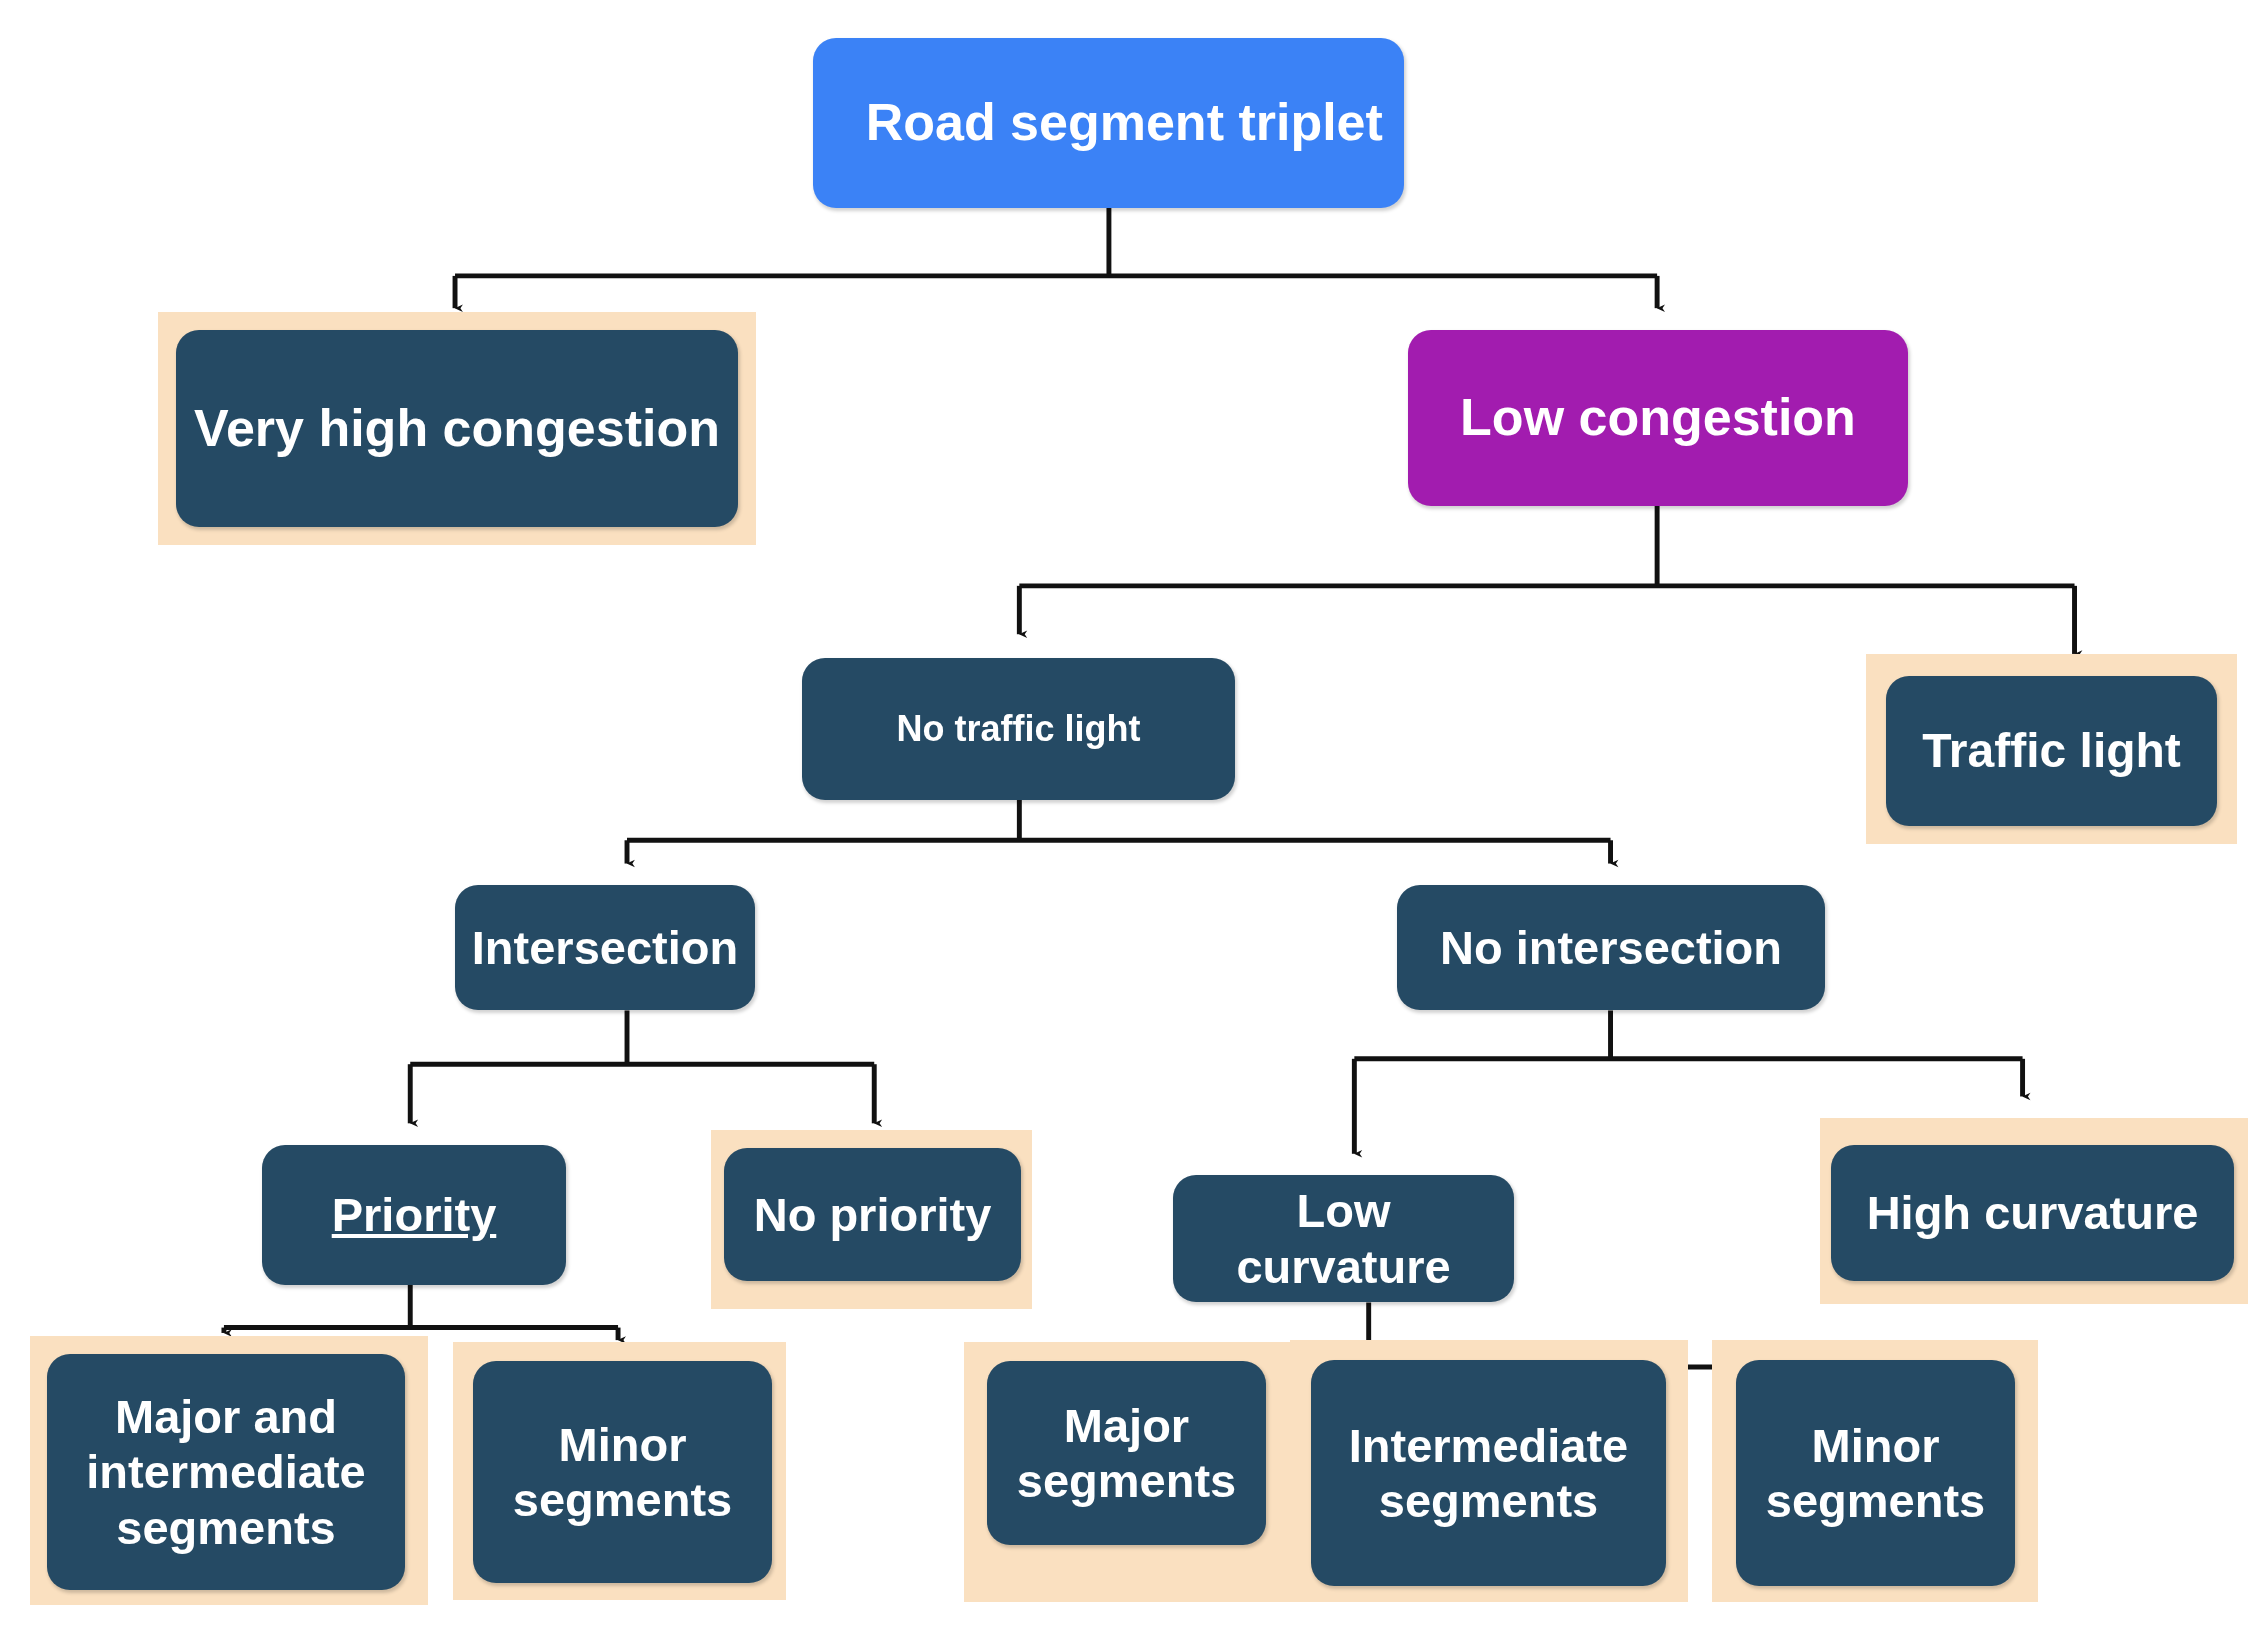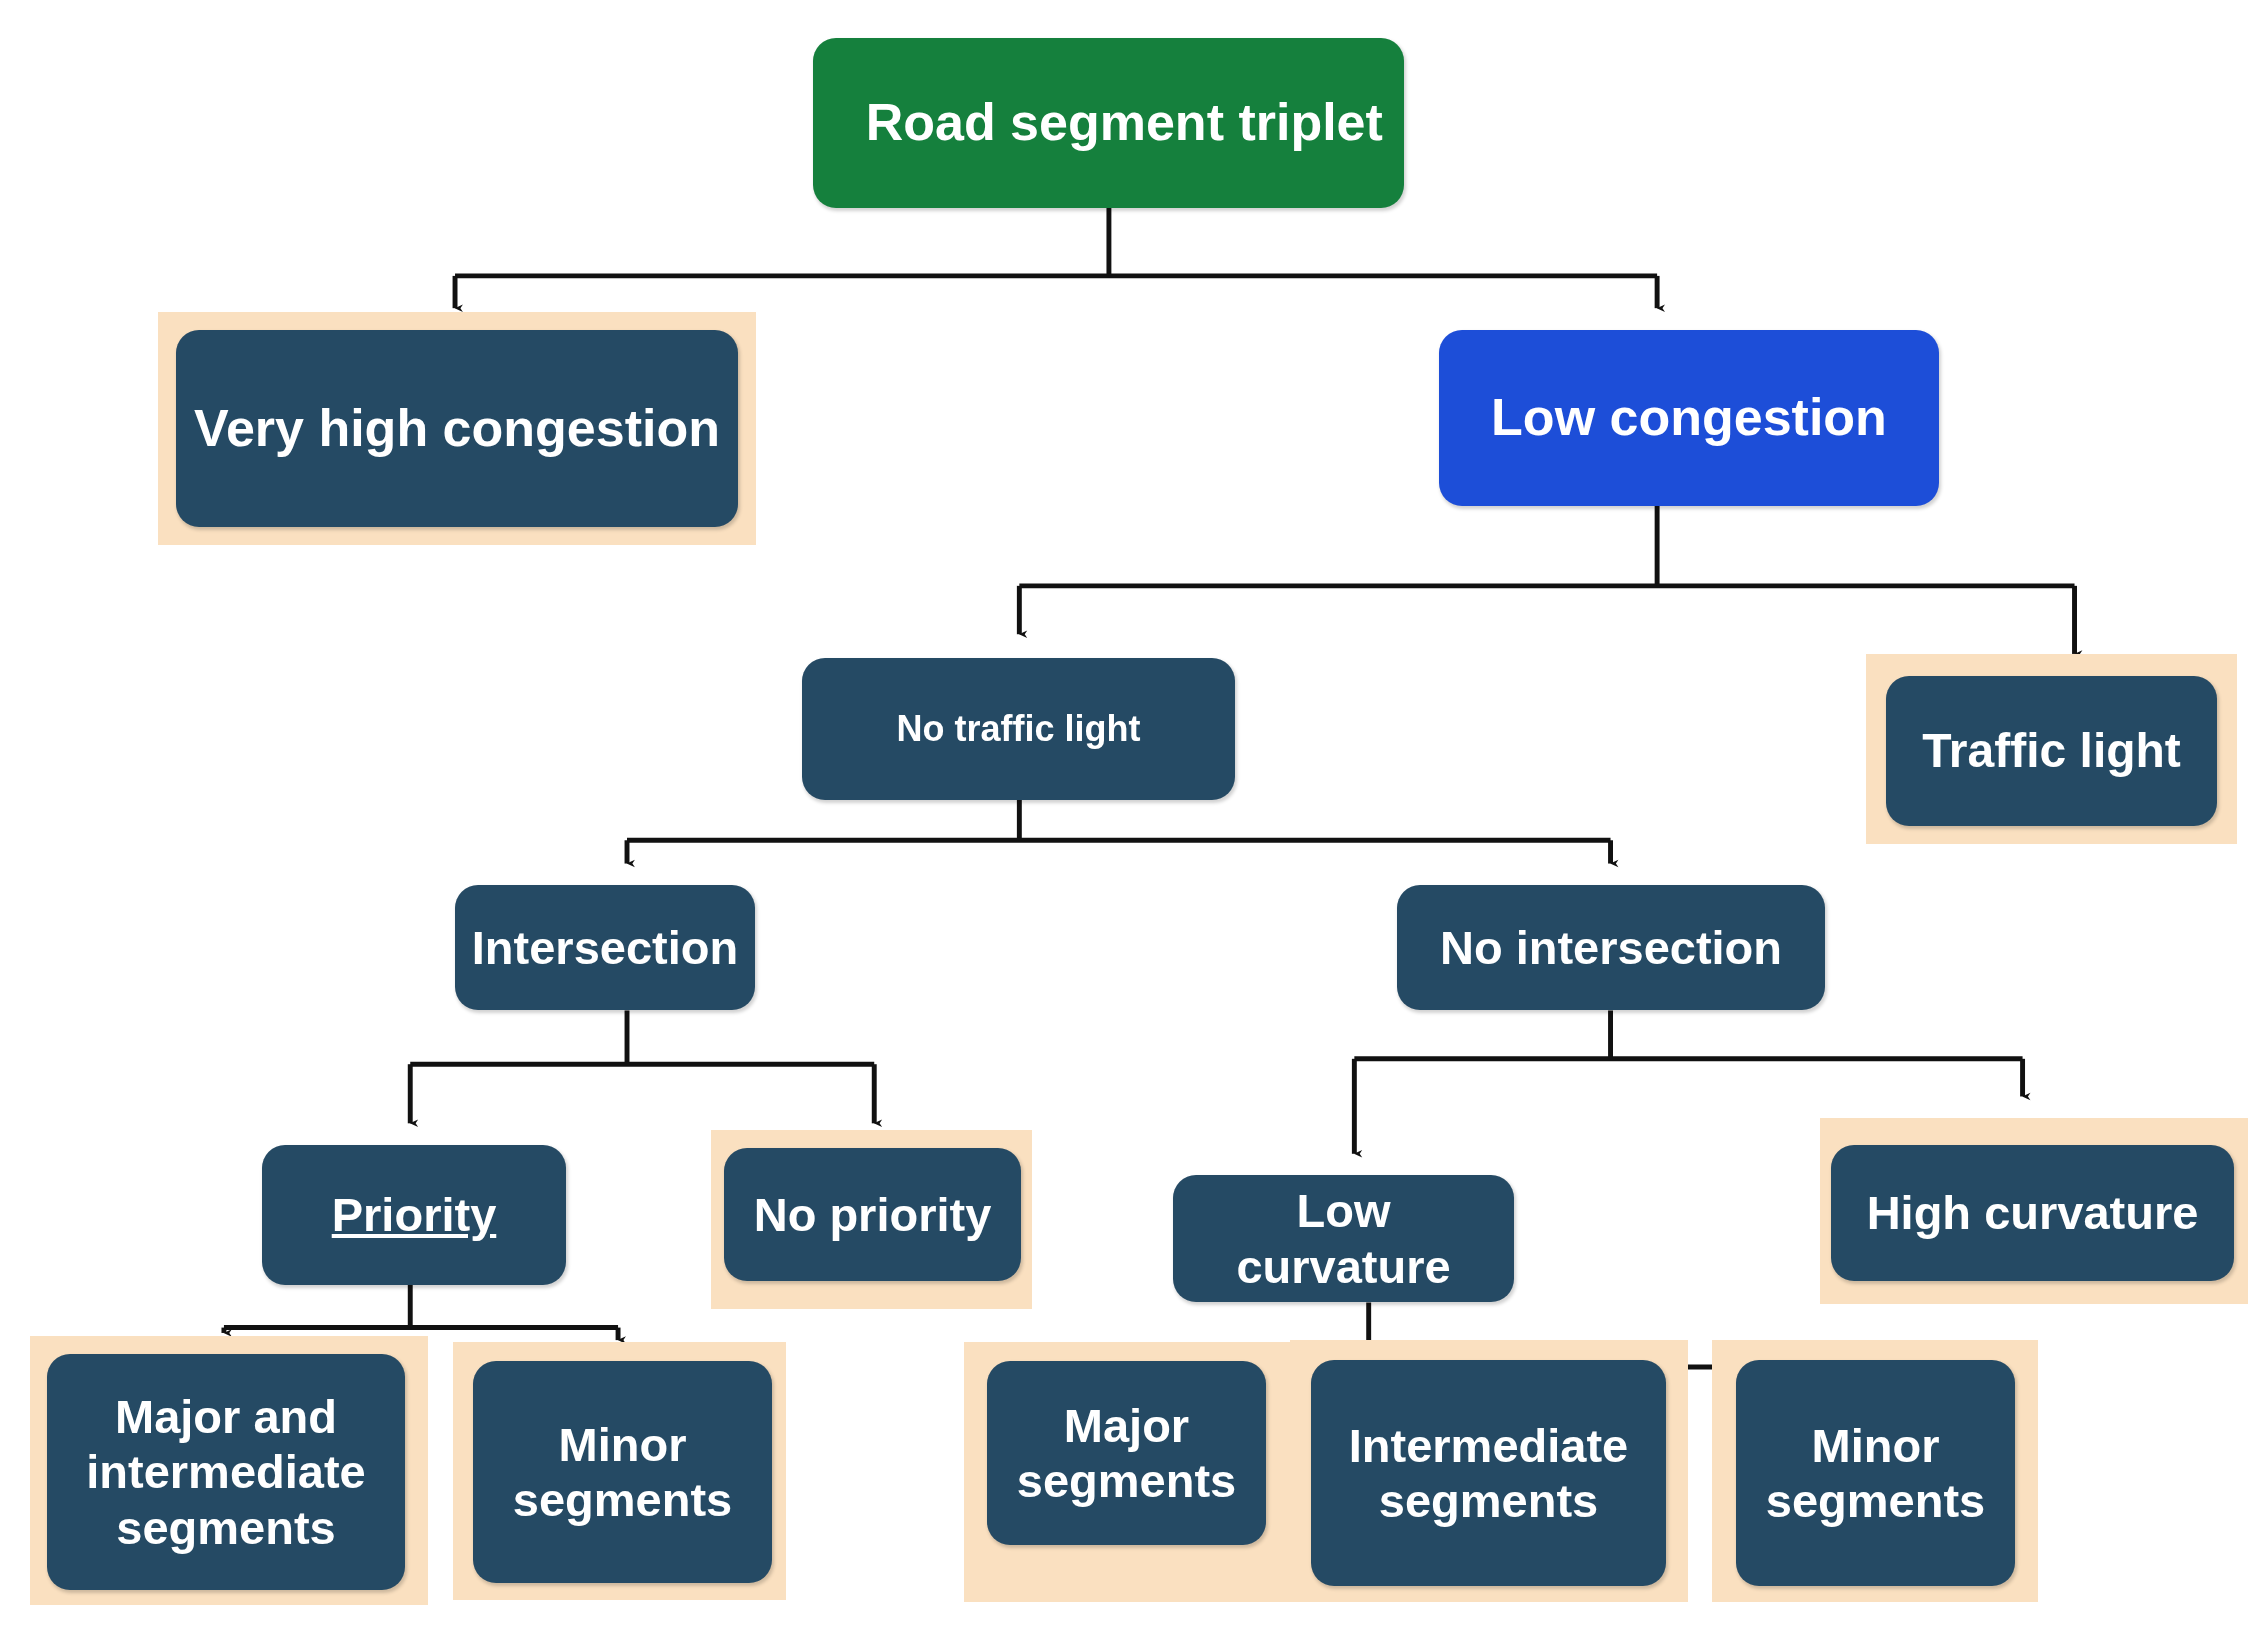--- a/index.html
+++ b/index.html
@@ -102,27 +102,27 @@
       <div class="hl" style="left: 1866px; top: 654px; width: 371px; height: 190px; background: rgb(250, 224, 192);"></div>
       <div class="hl" style="left: 711px; top: 1130px; width: 321px; height: 179px; background: rgb(250, 224, 192);"></div>
       <div class="hl" style="left: 1820px; top: 1118px; width: 428px; height: 186px; background: rgb(250, 224, 192);"></div>
       <div class="hl" style="left: 30px; top: 1336px; width: 398px; height: 269px; background: rgb(250, 224, 192);"></div>
       <div class="hl" style="left: 453px; top: 1342px; width: 333px; height: 258px; background: rgb(250, 224, 192);"></div>
       <div class="hl" style="left: 964px; top: 1342px; width: 326px; height: 260px; background: rgb(250, 224, 192);"></div>
       <div class="hl" style="left: 1290px; top: 1340px; width: 398px; height: 262px; background: rgb(250, 224, 192);"></div>
       <div class="hl" style="left: 1712px; top: 1340px; width: 326px; height: 262px; background: rgb(250, 224, 192);"></div>
     </div>
   <div id="nodes">
-      <div class="node" style="left: 813px; top: 38px; width: 591px; height: 170px; font-size: 52px; background: #15803d; color: rgb(255, 255, 255); padding-left: 44px;">
+      <div class="node" style="left: 813px; top: 38px; width: 591px; height: 170px; font-size: 52px; background: #3b82f6; color: rgb(255, 255, 255); padding-left: 44px;">
         <span>Road segment triplet</span>
       </div>
       <div class="node" style="left: 176px; top: 330px; width: 562px; height: 197px; font-size: 52px; background: rgb(37, 74, 100); color: rgb(255, 255, 255);">
         <span>Very high congestion</span>
       </div>
-      <div class="node" style="left: 1408px; top: 330px; width: 500px; height: 176px; font-size: 52px; background: #1d4ed8; color: rgb(255, 255, 255); margin-left: 31px;">
+      <div class="node" style="left: 1408px; top: 330px; width: 500px; height: 176px; font-size: 52px; background: #a21caf; color: rgb(255, 255, 255);">
         <span>Low congestion</span>
       </div>
       <div class="node" style="left: 802px; top: 658px; width: 433px; height: 142px; font-size: 36px; background: rgb(37, 74, 100); color: rgb(255, 255, 255);">
         <span>No traffic light</span>
       </div>
       <div class="node" style="left: 1886px; top: 676px; width: 331px; height: 150px; font-size: 48px; background: rgb(37, 74, 100); color: rgb(255, 255, 255);">
         <span>Traffic light</span>
       </div>
       <div class="node" style="left: 455px; top: 885px; width: 300px; height: 125px; font-size: 47px; background: rgb(37, 74, 100); color: rgb(255, 255, 255);">
         <span>Intersection</span>

